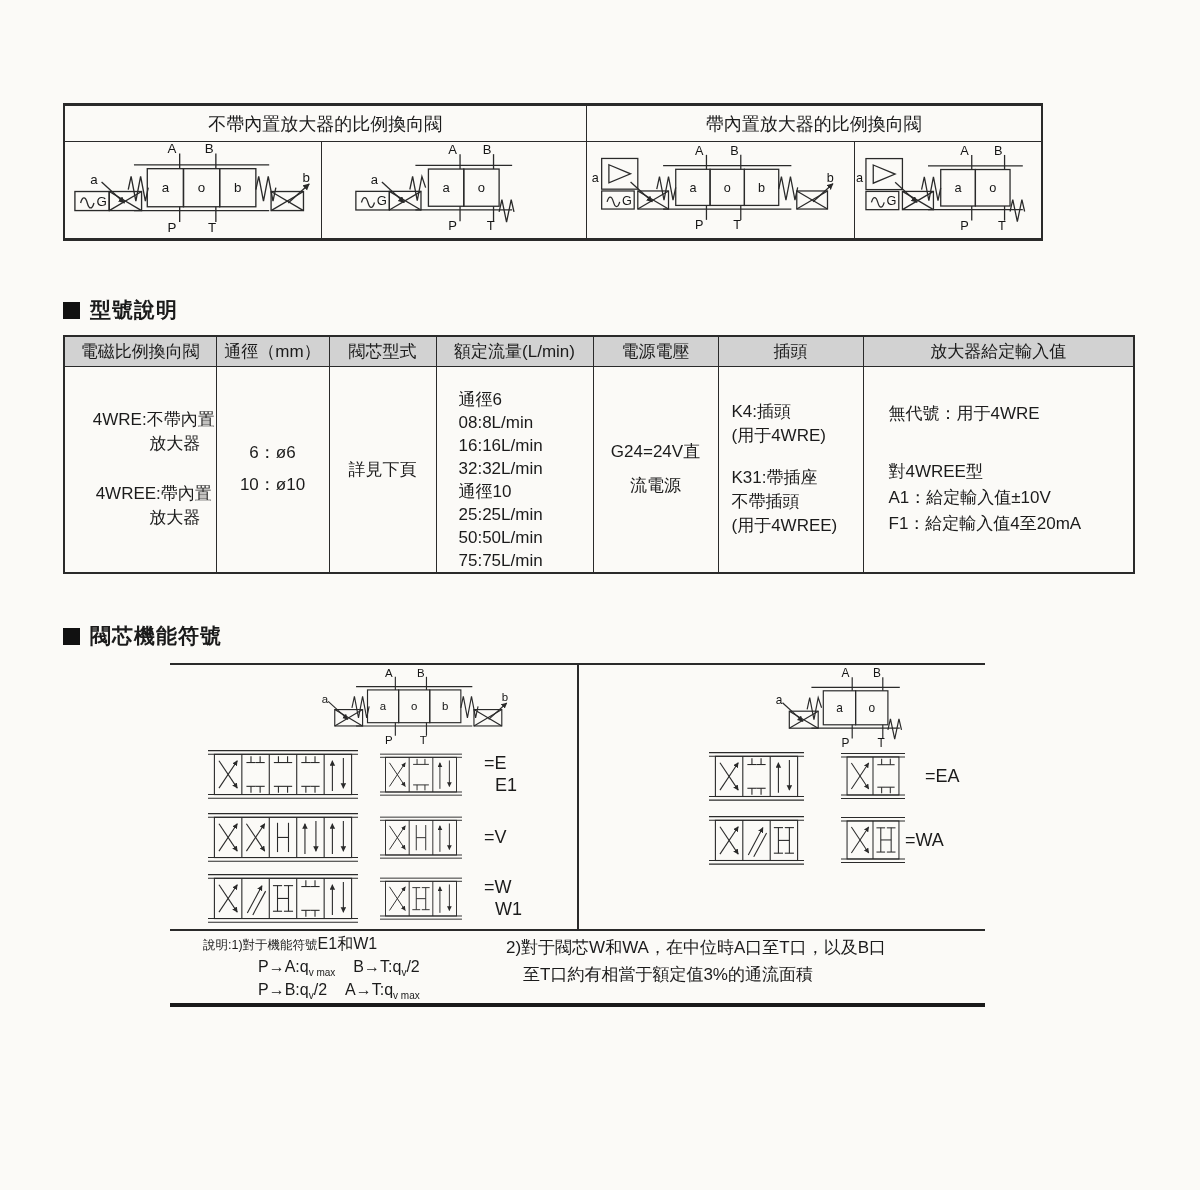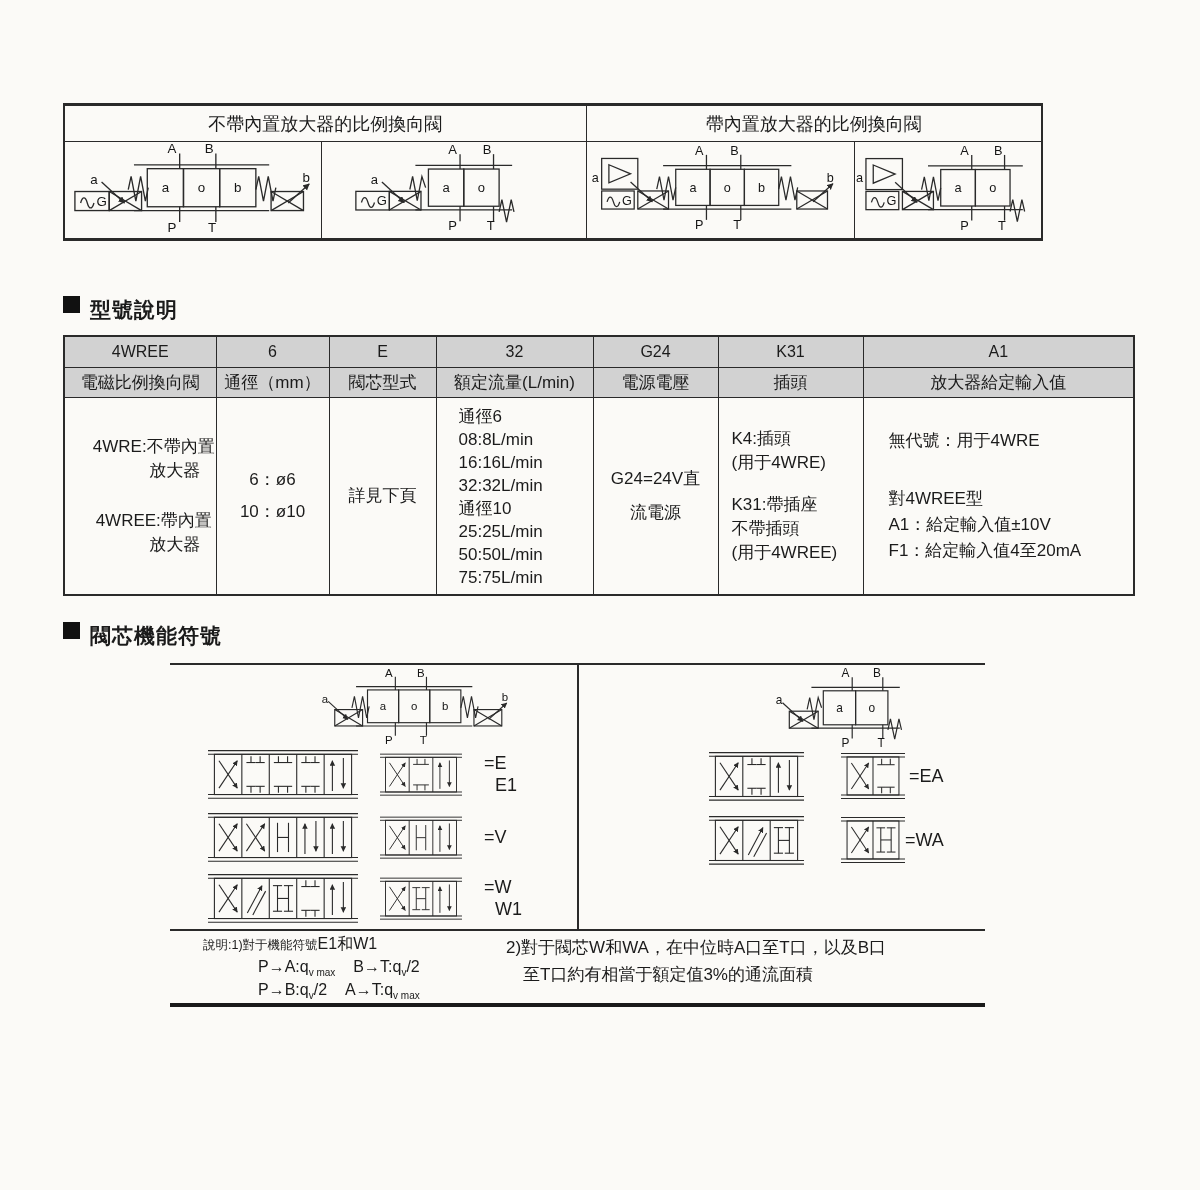--- a/index.html
+++ b/index.html
@@ -14,37 +14,37 @@
 
   
   .top-table{position:absolute;left:63px;top:103px;width:980px;border-collapse:collapse;
              border:2px solid #2a2a2a;border-top-width:3px;border-bottom-width:3px;table-layout:fixed}
   .top-table td{border:1.5px solid #2a2a2a;text-align:center;vertical-align:middle;font-size:17px}
   .top-table .r1 td{height:37px;font-size:18px}
   .top-table .r2 td{height:29px}
   .top-table .r3 td{height:96px}
 
   
-  .sec{position:absolute;left:63px;font-size:21px;font-weight:700;letter-spacing:1px;display:flex;align-items:flex-start}
+  .sec{position:absolute;left:63px;font-size:21px;font-weight:700;letter-spacing:1px;display:flex;align-items:center}
   .sec .bullet{width:17px;height:17px;background:#111;display:inline-block;margin-right:10px}
   #sec-model{top:296px}
   #sec-spool{top:622px}
 
   
   .model-table{position:absolute;left:63px;top:335px;width:1072px;border-collapse:collapse;
                border:2.5px solid #2a2a2a;table-layout:fixed}
   .model-table td{border:1.5px solid #2a2a2a;text-align:center;vertical-align:middle}
   .model-table .mr1 td{height:31px;background:#d2d2d2;font-size:16px}
   .model-table .mr2 td{height:30px;background:#d2d2d2;font-size:17px}
   .model-table .mr3 td{height:198px;font-size:17px}
   .model-table .c1{text-align:center;padding-left:27px;line-height:24px}
   .model-table .c1 .ind{padding-left:42px}
   .model-table .c1 .gap{height:26px}
   .model-table .c2{line-height:32px}
-  .model-table .c4{text-align:left;vertical-align:top;padding:7px 0 0 22px;line-height:23px}
+  .model-table .c4{text-align:left;vertical-align:top;padding:21px 0 0 22px;line-height:23px}
   .model-table .c5{line-height:34px}
   .model-table .c6{text-align:left;padding-left:13px;line-height:24px}
   .model-table .c6 .gap{height:18px}
   .model-table .c7{text-align:left;padding-left:25px;line-height:26px}
   .model-table .c7 .gap{height:32px}
 
   
   .spool{position:absolute;left:170px;top:663px;width:815px}
   .spool-main{position:relative;height:268px;border-top:2.5px solid #2a2a2a;border-bottom:2px solid #2a2a2a;display:flex}
   .sp-left{position:relative;width:409px;border-right:2px solid #2a2a2a}
@@ -270,29 +270,20 @@
   <colgroup>
     <col style="width:152px">
       <col style="width:113px">
       <col style="width:107px">
       <col style="width:157px">
     <col style="width:125px">
       <col style="width:145px">
       <col>
   </colgroup>
   <tbody>
-      <tr class="mr1">
-    <td>4WREE</td>
-    <td>6</td>
-    <td>E</td>
-    <td>32</td>
-    <td>G24</td>
-    <td>K31</td>
-    <td>A1</td>
-  </tr>
   <tr class="mr2">
     <td>電磁比例換向閥</td>
     <td>通徑（mm）</td>
     <td>閥芯型式</td>
     <td>額定流量(L/min)</td>
     <td>電源電壓</td>
     <td>插頭</td>
     <td>放大器給定輸入值</td>
   </tr>
   <tr class="mr3">
@@ -529,21 +520,21 @@
         <svg class="d sp" style="margin-left:37px" width="64" viewBox="0 0 74 60">
           <line x1="0" y1="4" x2="74" y2="4"></line>
             <line x1="0" y1="8" x2="74" y2="8"></line>
           <line x1="0" y1="52" x2="74" y2="52"></line>
             <line x1="0" y1="56" x2="74" y2="56"></line>
           <rect x="7" y="8" width="60" height="44"></rect>
           <line x1="37" y1="8" x2="37" y2="52"></line>
           <use href="#gx" x="7" y="10"></use>
             <use href="#gtt" x="37" y="10"></use>
         </svg>
-        <div class="slabel" style="margin-left:4px">
+        <div class="slabel" style="margin-left:20px">
           <div>=EA</div>
         </div>
       </div>
 
       <div class="srow" style="left:130px;top:148px">
         <svg class="d sp" width="95" viewBox="0 0 104 60">
           <line x1="0" y1="4" x2="104" y2="4"></line>
             <line x1="0" y1="8" x2="104" y2="8"></line>
           <line x1="0" y1="52" x2="104" y2="52"></line>
             <line x1="0" y1="56" x2="104" y2="56"></line>

